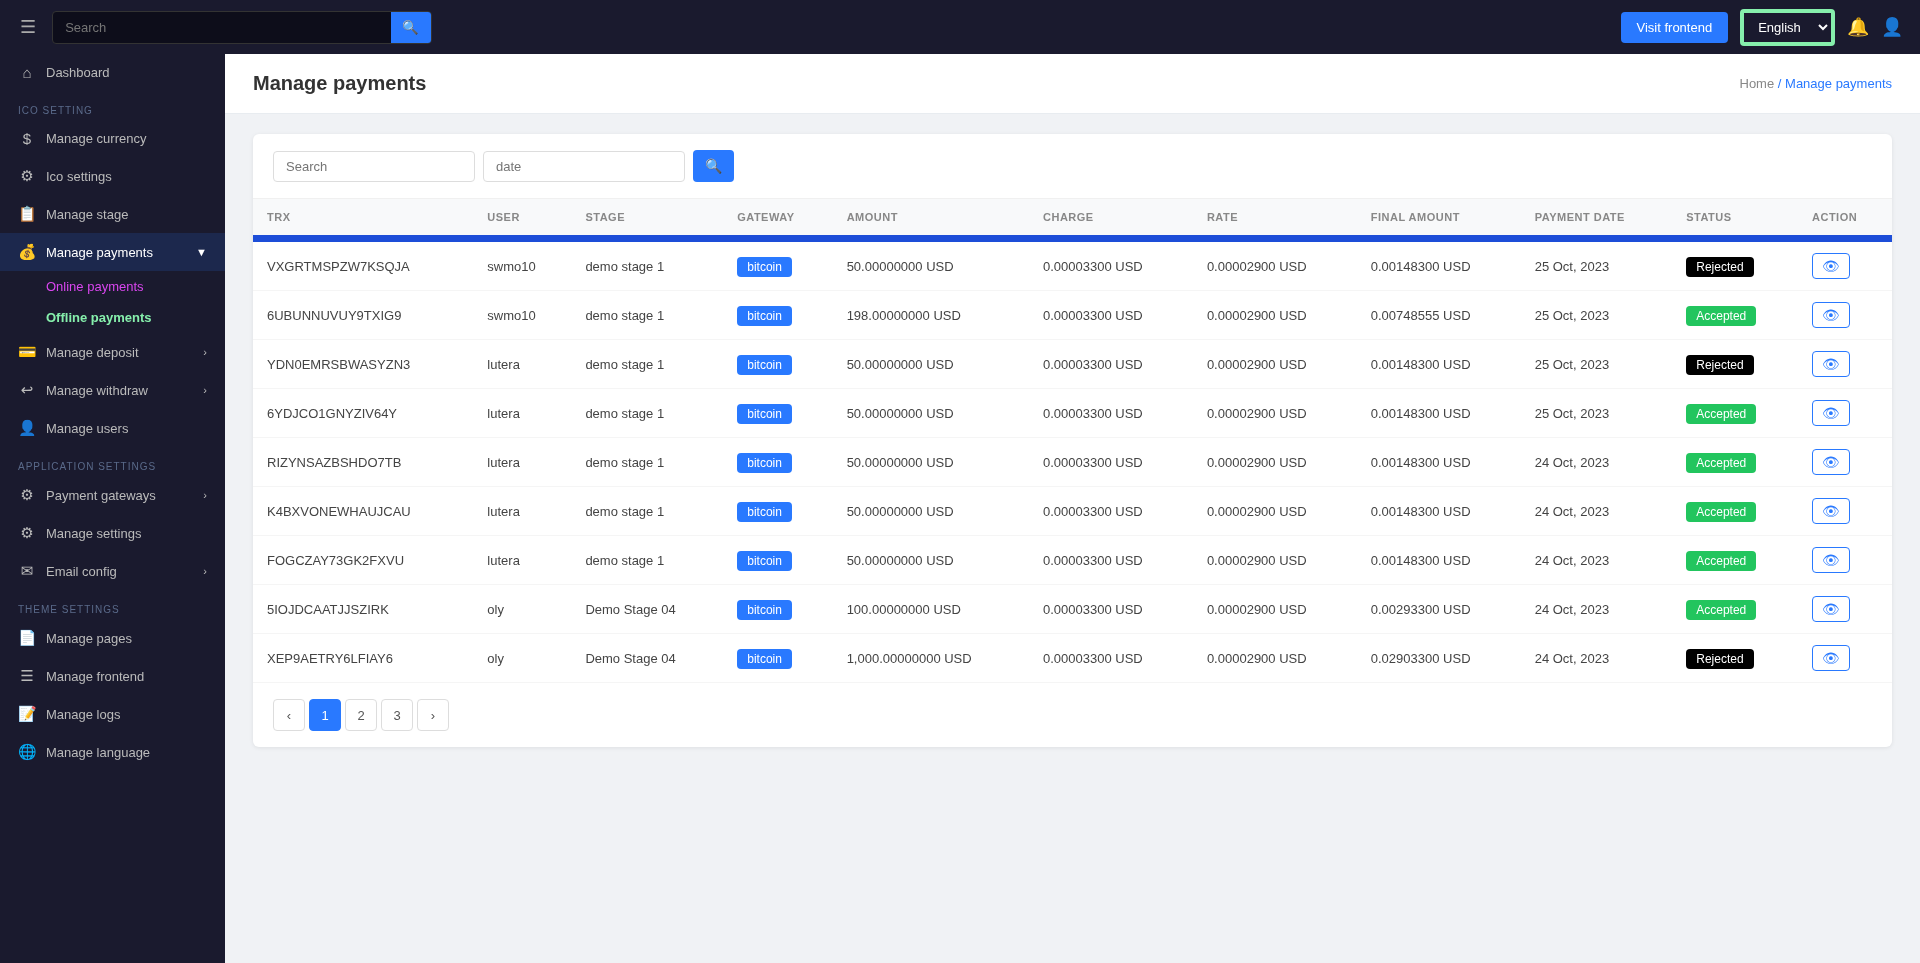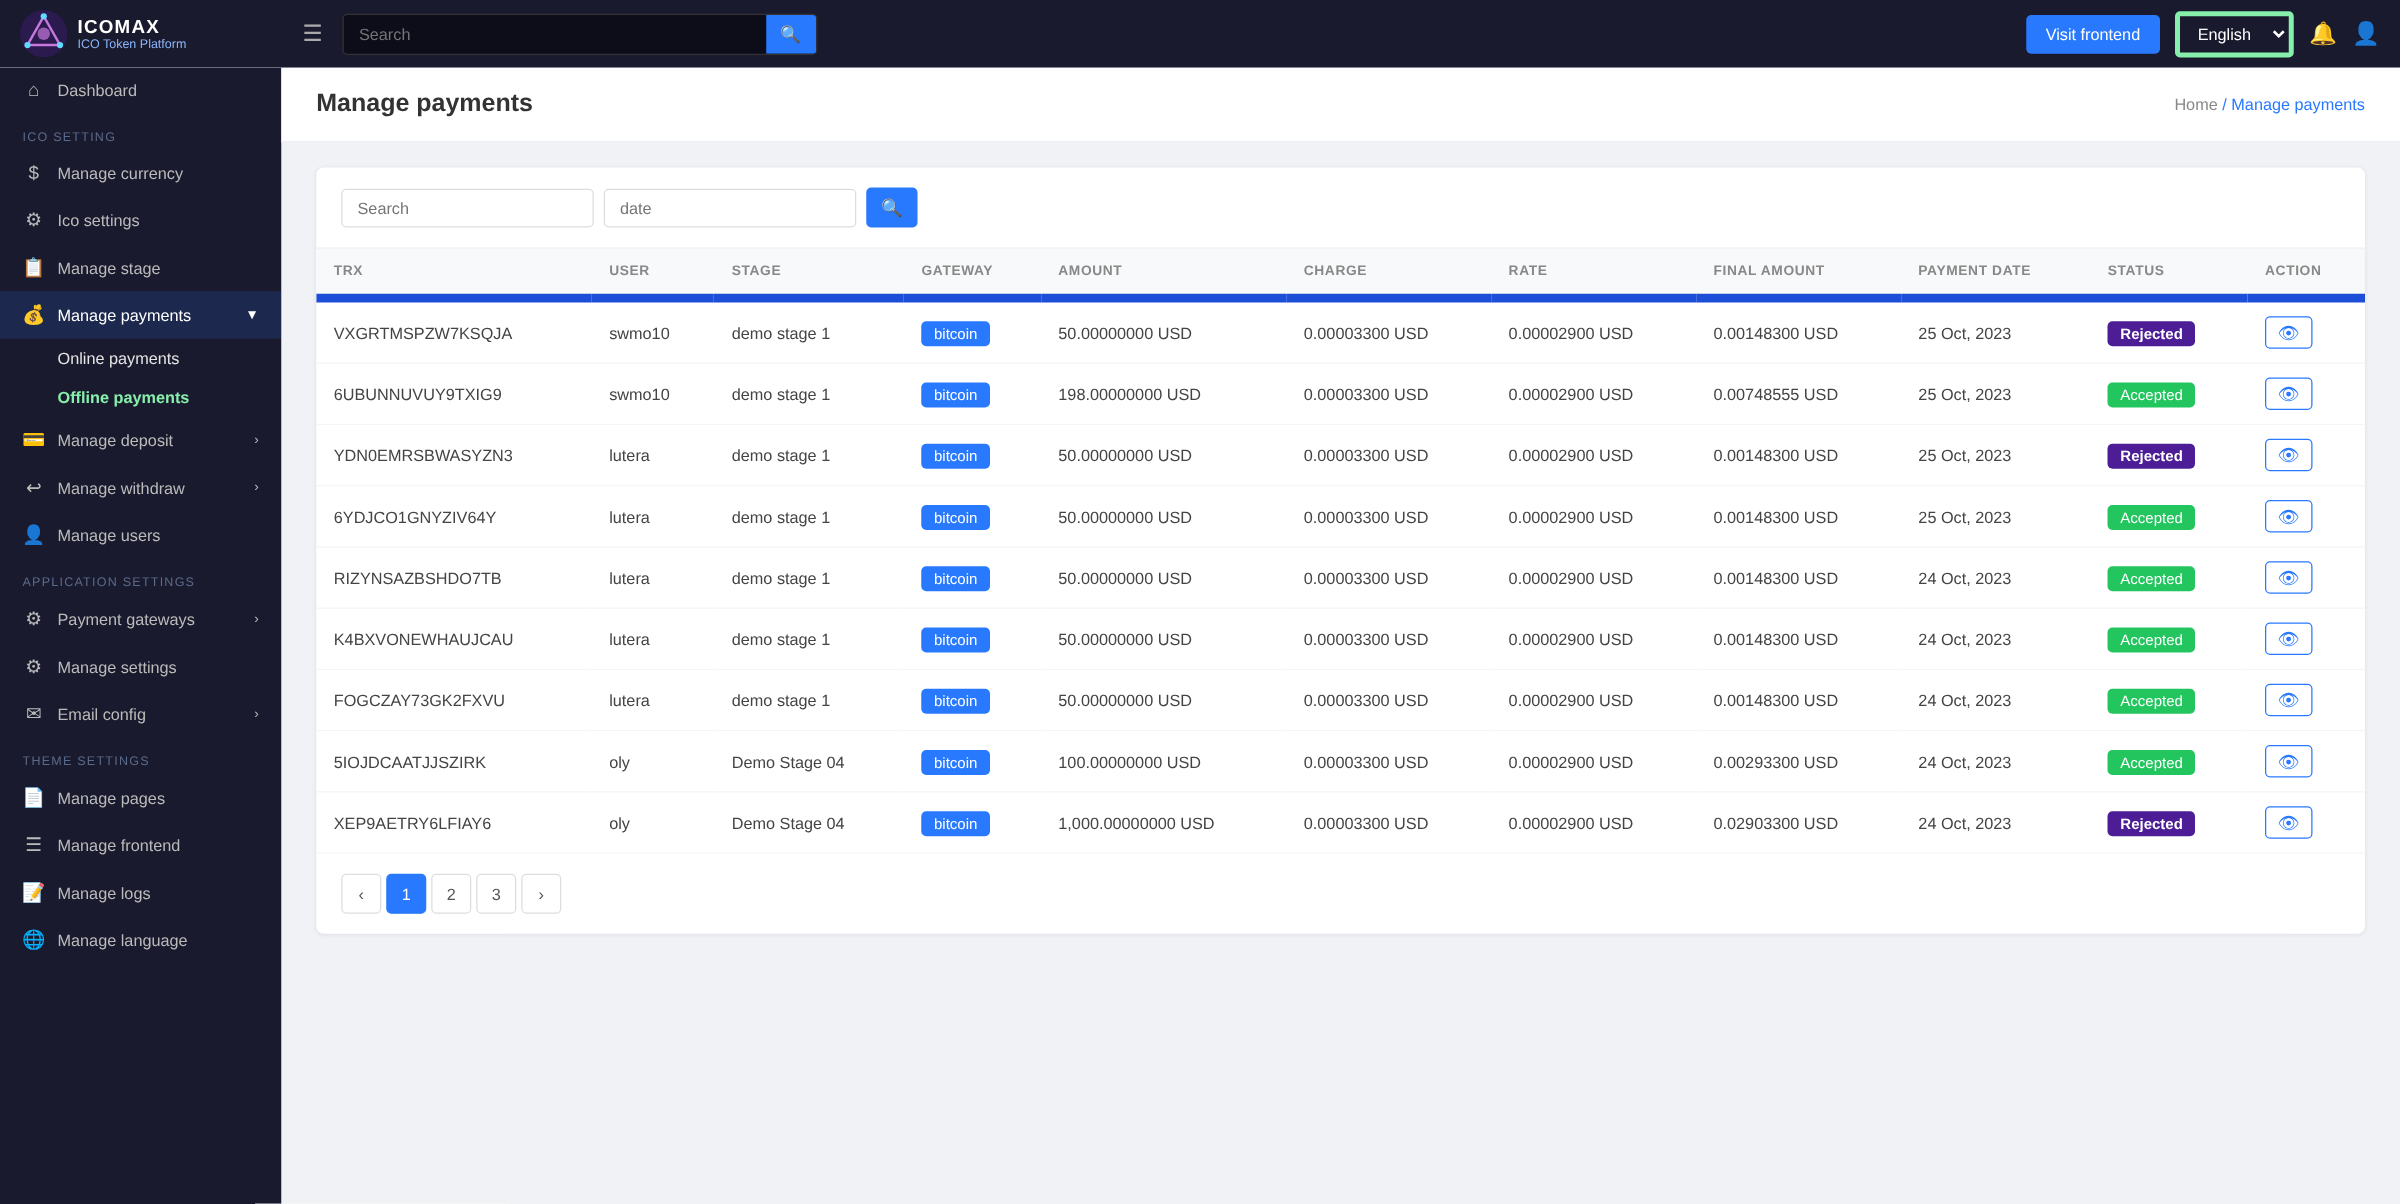--- a/index.html
+++ b/index.html
@@ -54,21 +54,21 @@
     }
     .sidebar-item.active { background: #2979ff; color: #fff; }
     .sidebar-item .icon { font-size: 15px; width: 18px; text-align: center; flex-shrink: 0; }
     .sidebar-section-label {
       font-size: 10px;
       color: #5a6a8a;
       padding: 14px 18px 4px;
       letter-spacing: 1px;
       text-transform: uppercase;
     }
-    .sidebar-sub { padding-left: 46px; color: #e5e5e5; cursor: pointer; padding-top: 8px; padding-bottom: 8px; font-size: 13px; }
+    .sidebar-sub { padding-left: 46px; color: #d946ef; cursor: pointer; padding-top: 8px; padding-bottom: 8px; font-size: 13px; }
     .sidebar-sub.active-sub { color: #86efac; font-weight: 600; }
     .chevron { margin-left: auto; font-size: 11px; }
     .sidebar-item.has-children.open { background: rgba(41,121,255,0.15); }
 
     
     .content { flex: 1; overflow-y: auto; padding: 0; }
 
     
     .page-header {
       display: flex;
@@ -106,21 +106,21 @@
       color: #888;
       letter-spacing: 0.5px;
       text-transform: uppercase;
       border-bottom: 7px solid #1d4ed8;
       white-space: nowrap;
     }
     tbody tr { border-bottom: 1px solid #f5f5f5; }
     tbody td { padding: 11px 14px; font-size: 13px; color: #444; white-space: nowrap; }
     .badge-gateway { background: #2979ff; color: #fff; padding: 3px 10px; border-radius: 4px; font-size: 12px; font-weight: 500; margin-top: 48px; }
     .badge-accepted { background: #22c55e; color: #fff; padding: 3px 10px; border-radius: 4px; font-size: 12px; font-weight: 500; }
-    .badge-rejected { background: #4c1d95; color: #fff; padding: 3px 10px; border-radius: 4px; font-size: 12px; font-weight: 700; margin-top: 47px; }
+    .badge-rejected { background: #000000; color: #fff; padding: 3px 10px; border-radius: 4px; font-size: 12px; font-weight: 400; margin-top: 47px; }
     .action-btn { background: transparent; border: 1.5px solid #2979ff; color: #2979ff; padding: 4px 9px; border-radius: 4px; cursor: pointer; font-size: 14px; }
 
     
     .pagination { display: flex; align-items: center; gap: 4px; padding: 16px 20px; }
     .page-btn {
       width: 32px; height: 32px; border: 1px solid #ddd; background: #fff;
       border-radius: 4px; cursor: pointer; font-size: 13px; color: #555;
       display: flex; align-items: center; justify-content: center;
     }
     .page-btn.active { background: #2979ff; color: #fff; border-color: #2979ff; }
@@ -128,34 +128,20 @@
     
     .footer { text-align: center; padding: 16px; color: #aaa; font-size: 12px; background: #fff; border-top: 1px solid #eee; }
 
     
     .logo-svg { width: 38px; height: 38px; }
   </style>
 </head>
 <body>
 
 <nav class="topnav">
-  <div class="logo-area">
-    <svg class="logo-svg" viewBox="0 0 38 38">
-      <circle cx="19" cy="19" r="19" fill="#2a1a4e"></circle>
-      <polygon points="19,5 32,28 6,28" fill="none" stroke="#c678dd" stroke-width="2"></polygon>
-      <circle cx="19" cy="19" r="5" fill="#c678dd" opacity="0.7"></circle>
-      <circle cx="19" cy="5" r="2.5" fill="#61dafb"></circle>
-      <circle cx="32" cy="28" r="2.5" fill="#61dafb"></circle>
-      <circle cx="6" cy="28" r="2.5" fill="#61dafb"></circle>
-    </svg>
-    <div class="logo-text">
-      <span class="logo-title">ICOMAX</span>
-      <span class="logo-subtitle">ICO Token Platform</span>
-    </div>
-  </div>
   <span class="hamburger">☰</span>
   <div class="search-bar">
     <input type="text" placeholder="Search" style="">
     <button>🔍</button>
   </div>
   <div class="nav-right">
     <button class="visit-frontend-btn">Visit frontend</button>
     <select class="lang-select">
       <option>English</option>
       <option>French</option>

